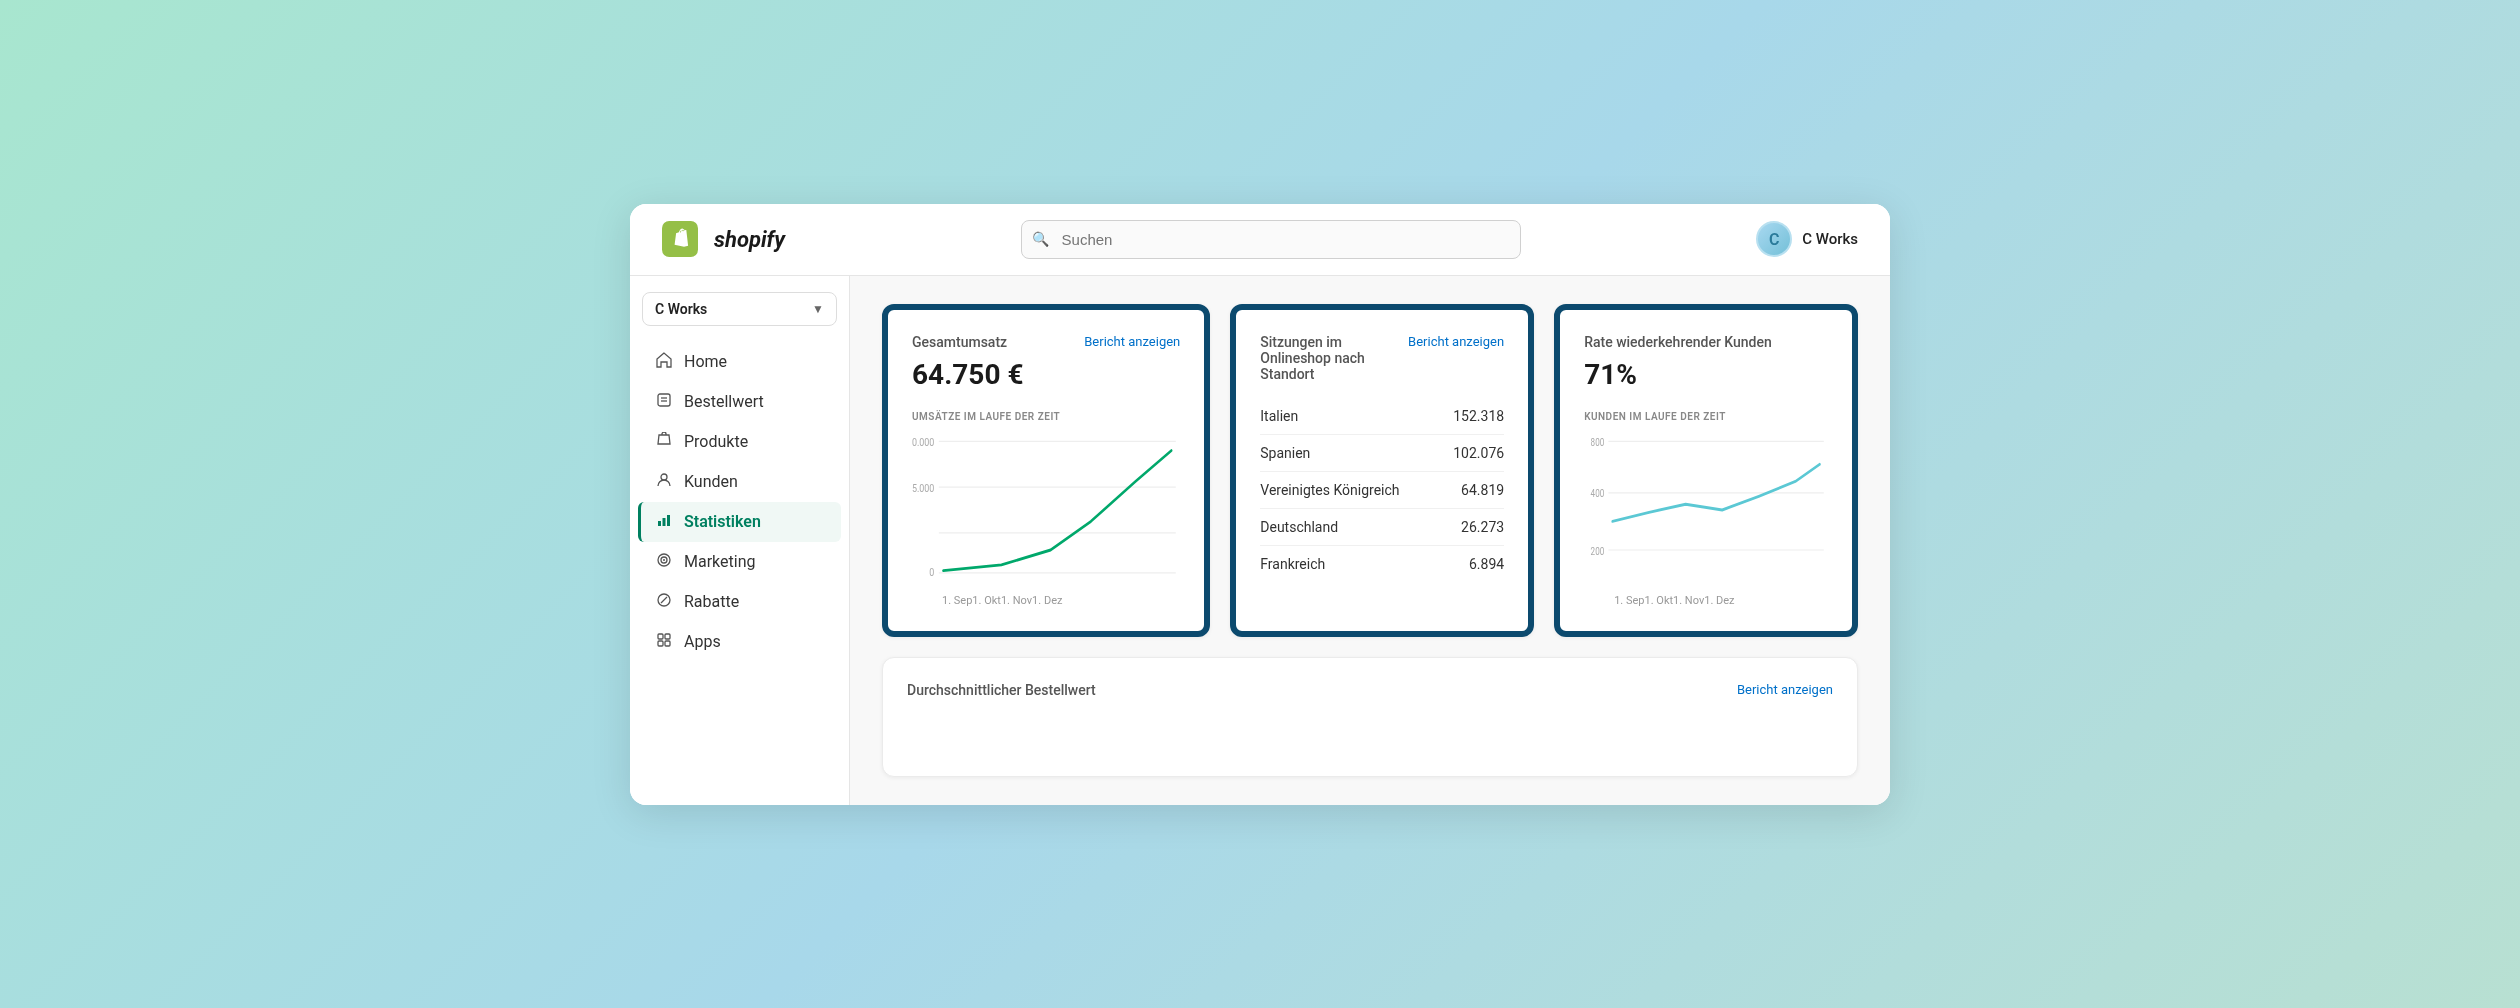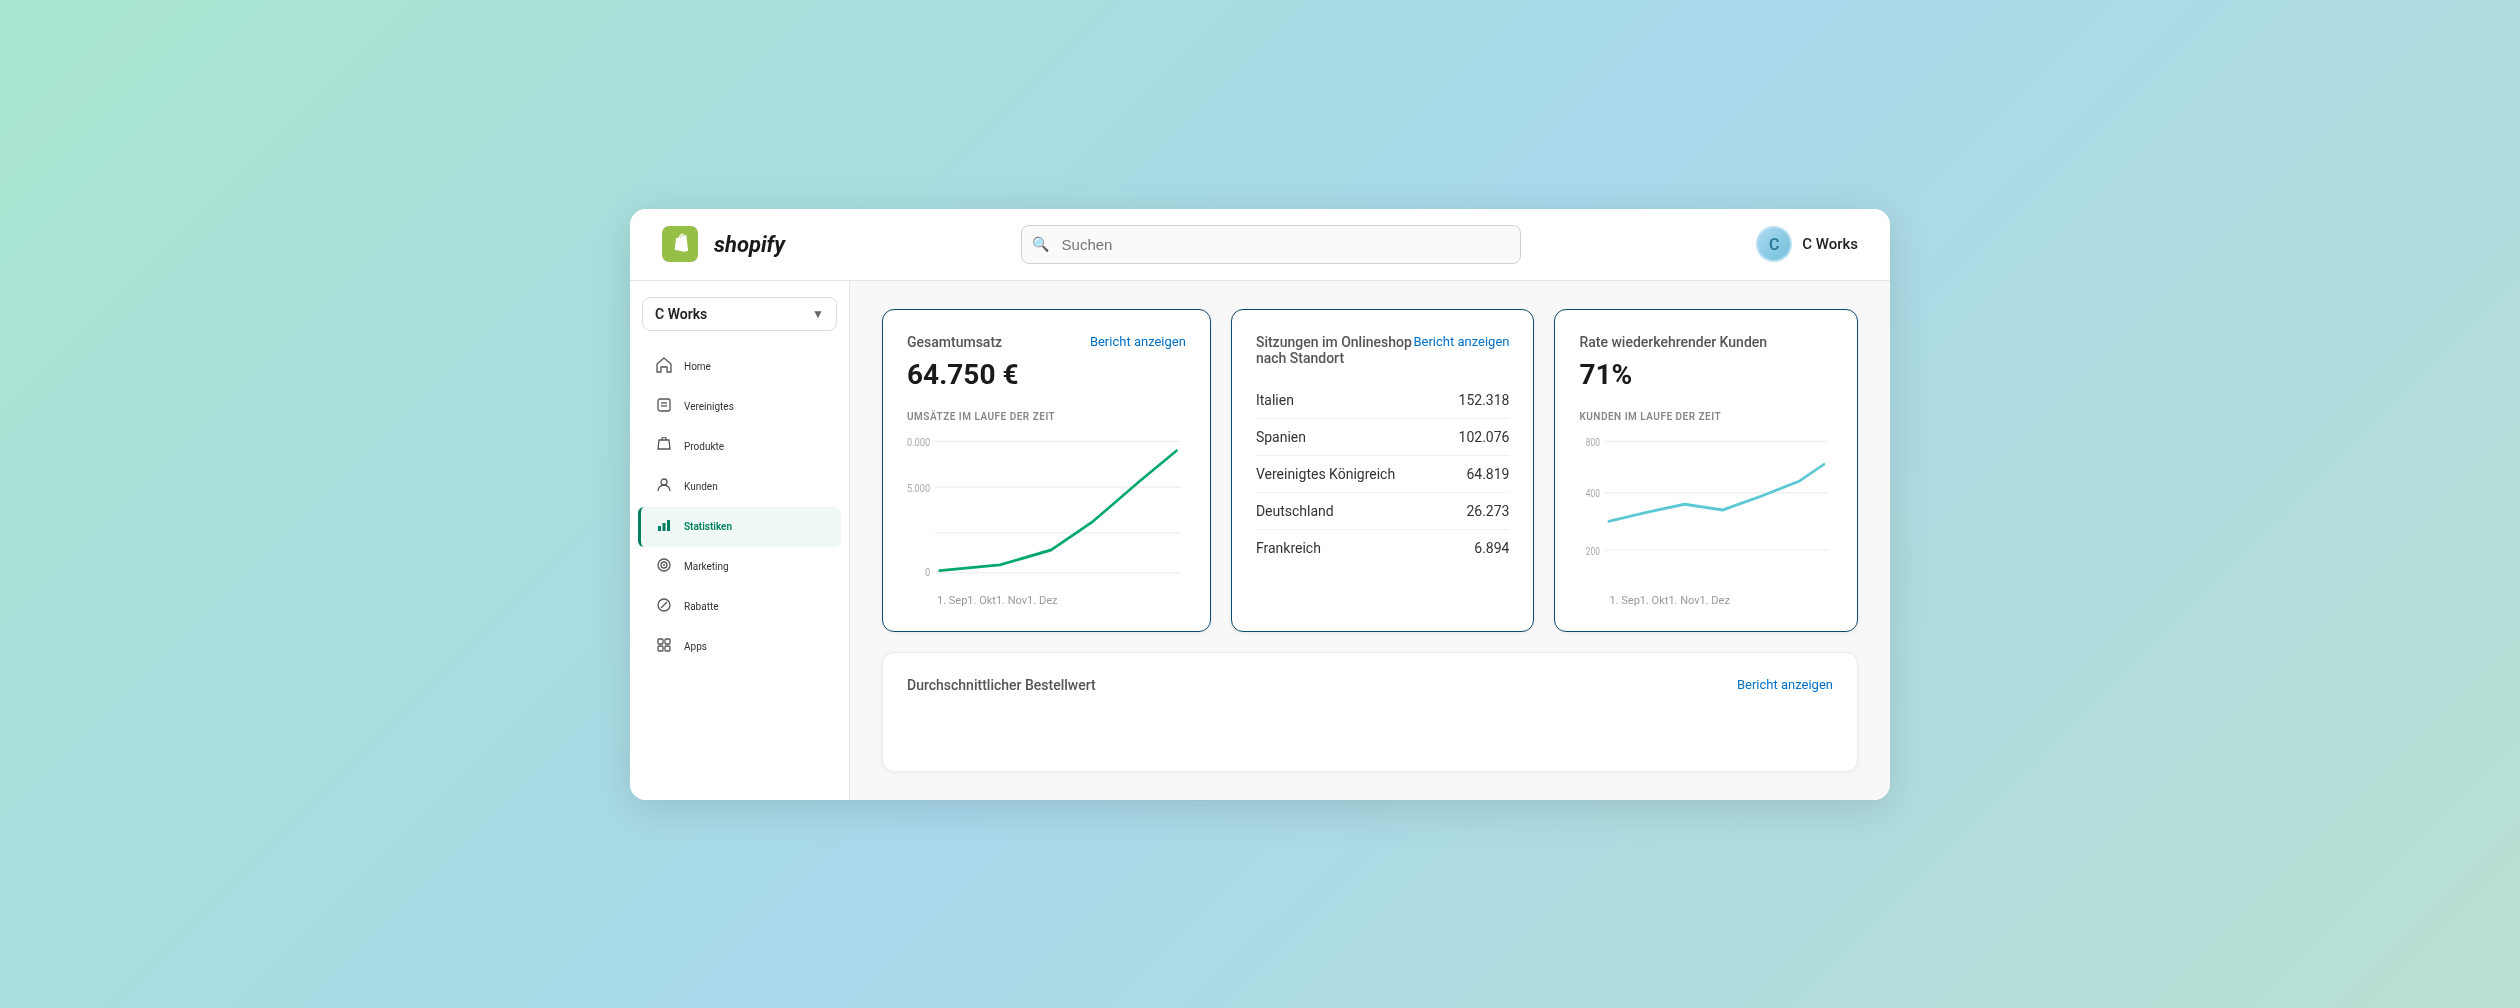--- a/index.html
+++ b/index.html
@@ -126,21 +126,21 @@
     .chevron-down {
       font-size: 12px;
       color: #666;
     }
     .nav-item {
       display: flex;
       align-items: center;
       gap: 10px;
       padding: 10px 16px;
       cursor: pointer;
-      font-size: 10px;
+      font-size: 16px;
       color: #333;
       border-radius: 6px;
       margin: 0 8px;
       position: relative;
     }
     .nav-item.active {
       background: #f0f8f5;
       color: #008060;
       font-weight: 600;
       border-left: 3px solid #008060;
@@ -166,21 +166,21 @@
     }
     .cards-row {
       display: flex;
       gap: 20px;
     }
     .card {
       background: #fff;
       border-radius: 12px;
       padding: 24px;
       box-shadow: 0 1px 4px rgba(0,0,0,0.06);
-      border: 1px solid #0c4a6e;
+      border: 6px solid #0c4a6e;
     }
     .card-wide { flex: 1.1; }
     .card-medium { flex: 1; }
     .card-header {
       display: flex;
       justify-content: space-between;
       align-items: flex-start;
       margin-bottom: 8px;
     }
     .card-title {
@@ -298,21 +298,21 @@
         <span>Home</span>
       </div>
       <div class="nav-item">
         <span class="nav-icon">
           <svg width="16" height="16" viewBox="0 0 16 16" fill="none">
               <rect x="2" y="2" width="12" height="12" rx="2" stroke="#555" stroke-width="1.3"></rect>
               <line x1="5" y1="6" x2="11" y2="6" stroke="#555" stroke-width="1.3"></line>
               <line x1="5" y1="9" x2="11" y2="9" stroke="#555" stroke-width="1.3"></line>
             </svg>
         </span>
-        <span>Vereinigtes</span>
+        <span>Bestellwert</span>
       </div>
       <div class="nav-item">
         <span class="nav-icon">
           <svg width="16" height="16" viewBox="0 0 16 16" fill="none">
               <path d="M3 3h10l1 9H2L3 3z" stroke="#555" stroke-width="1.3" fill="none"></path>
               <path d="M6 3V2a2 2 0 014 0v1" stroke="#555" stroke-width="1.3"></path>
             </svg>
         </span>
         <span>Produkte</span>
       </div>

